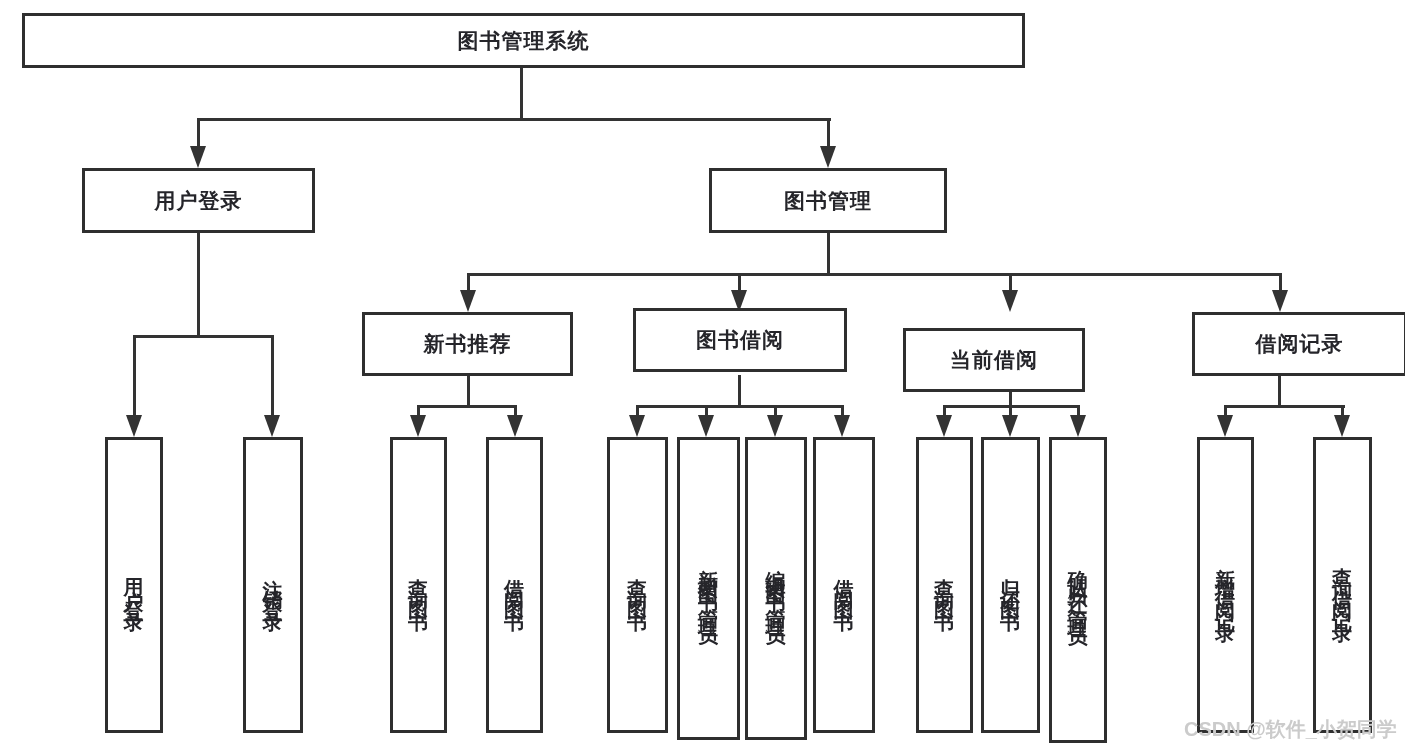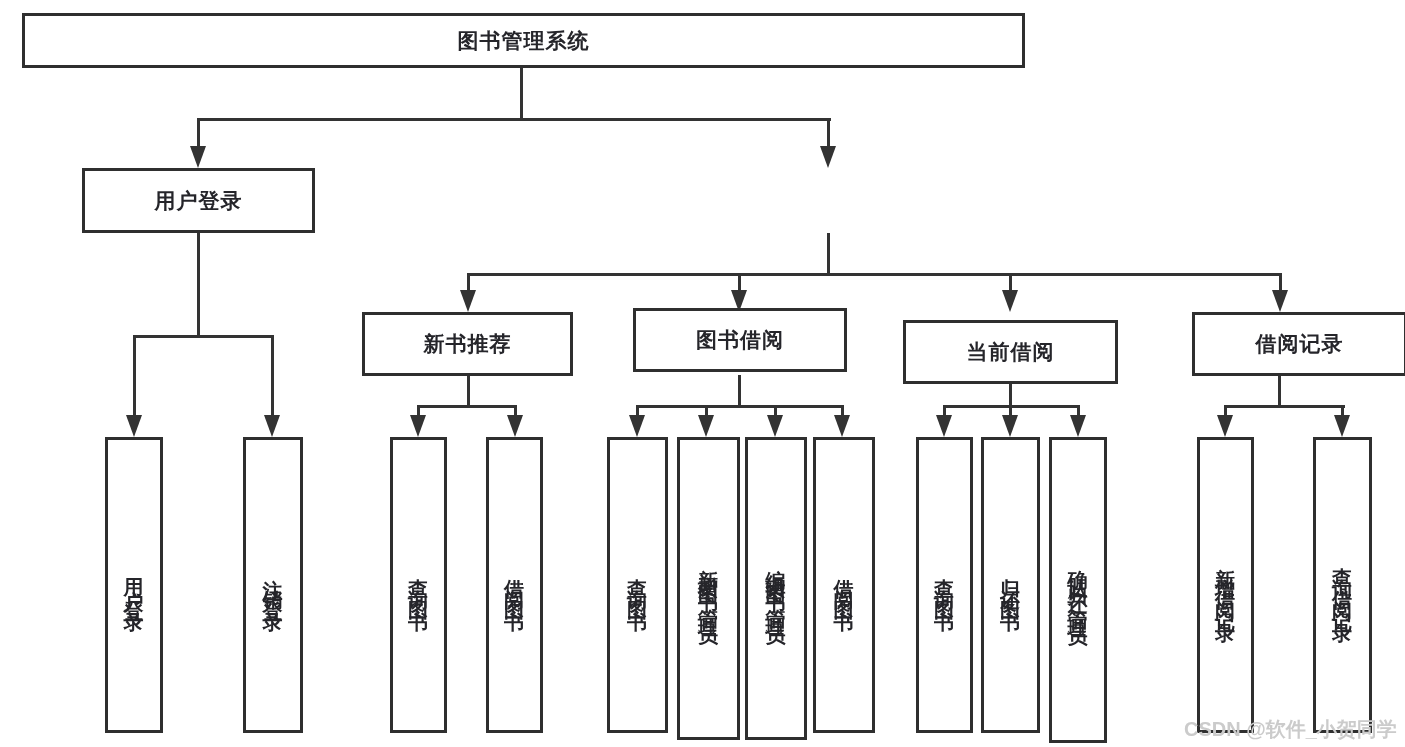--- a/index.html
+++ b/index.html
@@ -48,30 +48,33 @@
 <div id="stage">
 
   <div class="box" style="left:22px;top:13px;width:1003px;height:55px">
     <span class="lbl">图书管理系统</span>
   </div>
 
   <div class="box" style="left:82px;top:168px;width:233px;height:65px">
     <span class="lbl">用户登录</span>
   </div>
 
+  <div class="box" style="left:709px;top:168px;width:238px;height:65px">
+    <span class="lbl">图书管理</span>
+  </div>
 
   <div class="box" style="left:362px;top:312px;width:211px;height:64px">
     <span class="lbl">新书推荐</span>
   </div>
 
   <div class="box" style="left:633px;top:308px;width:214px;height:64px">
     <span class="lbl">图书借阅</span>
   </div>
 
-  <div class="box" style="left:903px;top:320px;width:215px;height:64px">
+  <div class="box" style="left:903px;top:328px;width:182px;height:64px">
     <span class="lbl">当前借阅</span>
   </div>
 
   <div class="box" style="left:1192px;top:312px;width:215px;height:64px">
     <span class="lbl">借阅记录</span>
   </div>
 
   <div class="vbox" style="left:105px;top:437px;width:58px;height:296px">
     <span class="vlbl">用户登录</span>
   </div>

